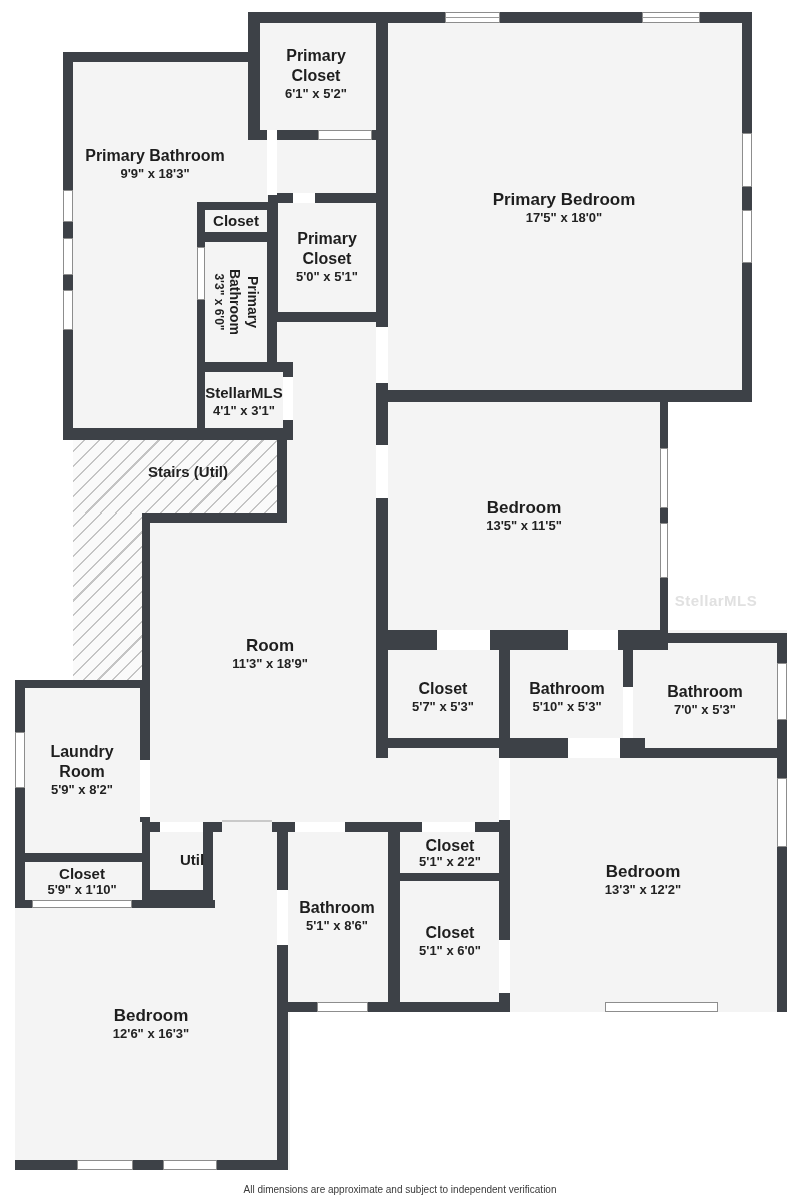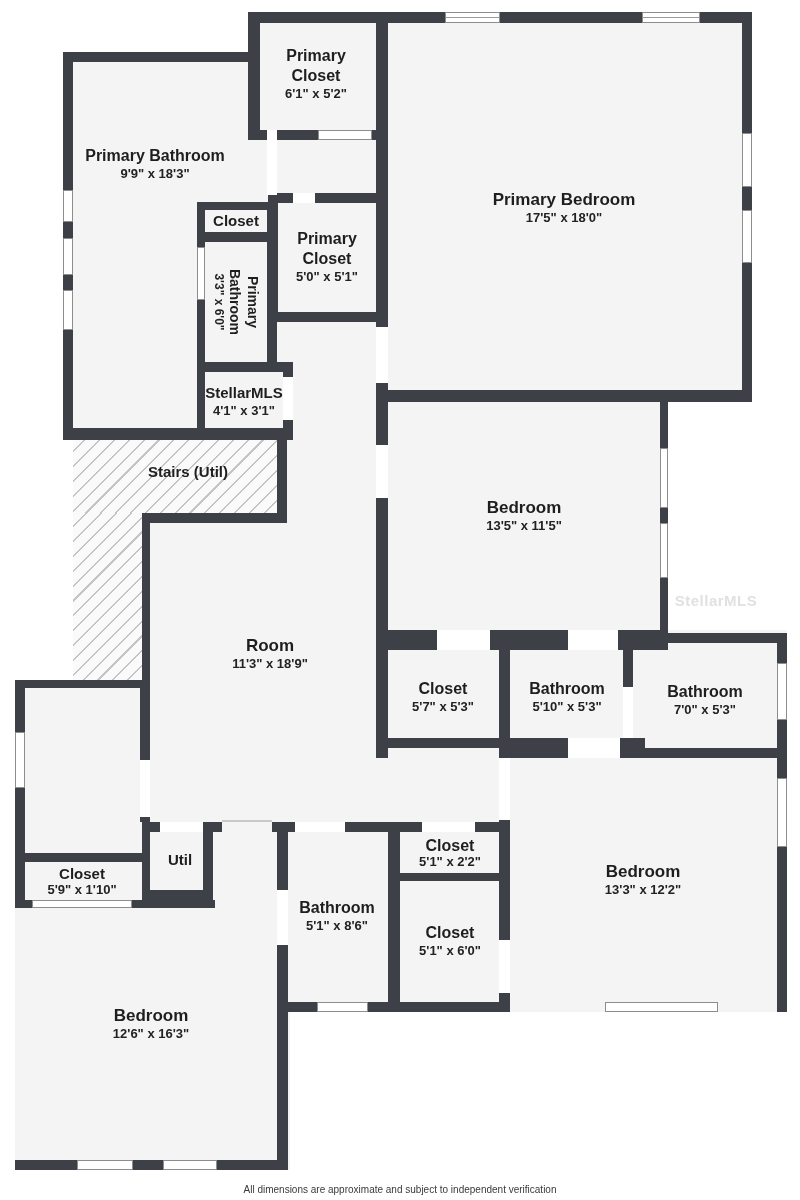--- a/index.html
+++ b/index.html
@@ -176,21 +176,25 @@
     <div class="dm">5'7" x 5'3"</div>
   </div>
   <div class="lbl" style="left:567px;top:697px;">
     <div class="nm">Bathroom</div>
     <div class="dm">5'10" x 5'3"</div>
   </div>
   <div class="lbl" style="left:705px;top:700px;">
     <div class="nm">Bathroom</div>
     <div class="dm">7'0" x 5'3"</div>
   </div>
-  <div class="lbl sm" style="left:180px;top:860px;">
+  <div class="lbl" style="left:82px;top:770px;">
+    <div class="nm wrap" style="width:90px;">Laundry Room</div>
+    <div class="dm">5'9" x 8'2"</div>
+  </div>
+  <div class="lbl sm" style="left:192px;top:860px;">
     <div class="nm">Util</div>
   </div>
   <div class="lbl sm" style="left:82px;top:881px;">
     <div class="nm" style="line-height:1.1;">Closet</div>
     <div class="dm" style="line-height:1;">5'9" x 1'10"</div>
   </div>
   <div class="lbl" style="left:337px;top:916px;">
     <div class="nm">Bathroom</div>
     <div class="dm">5'1" x 8'6"</div>
   </div>

